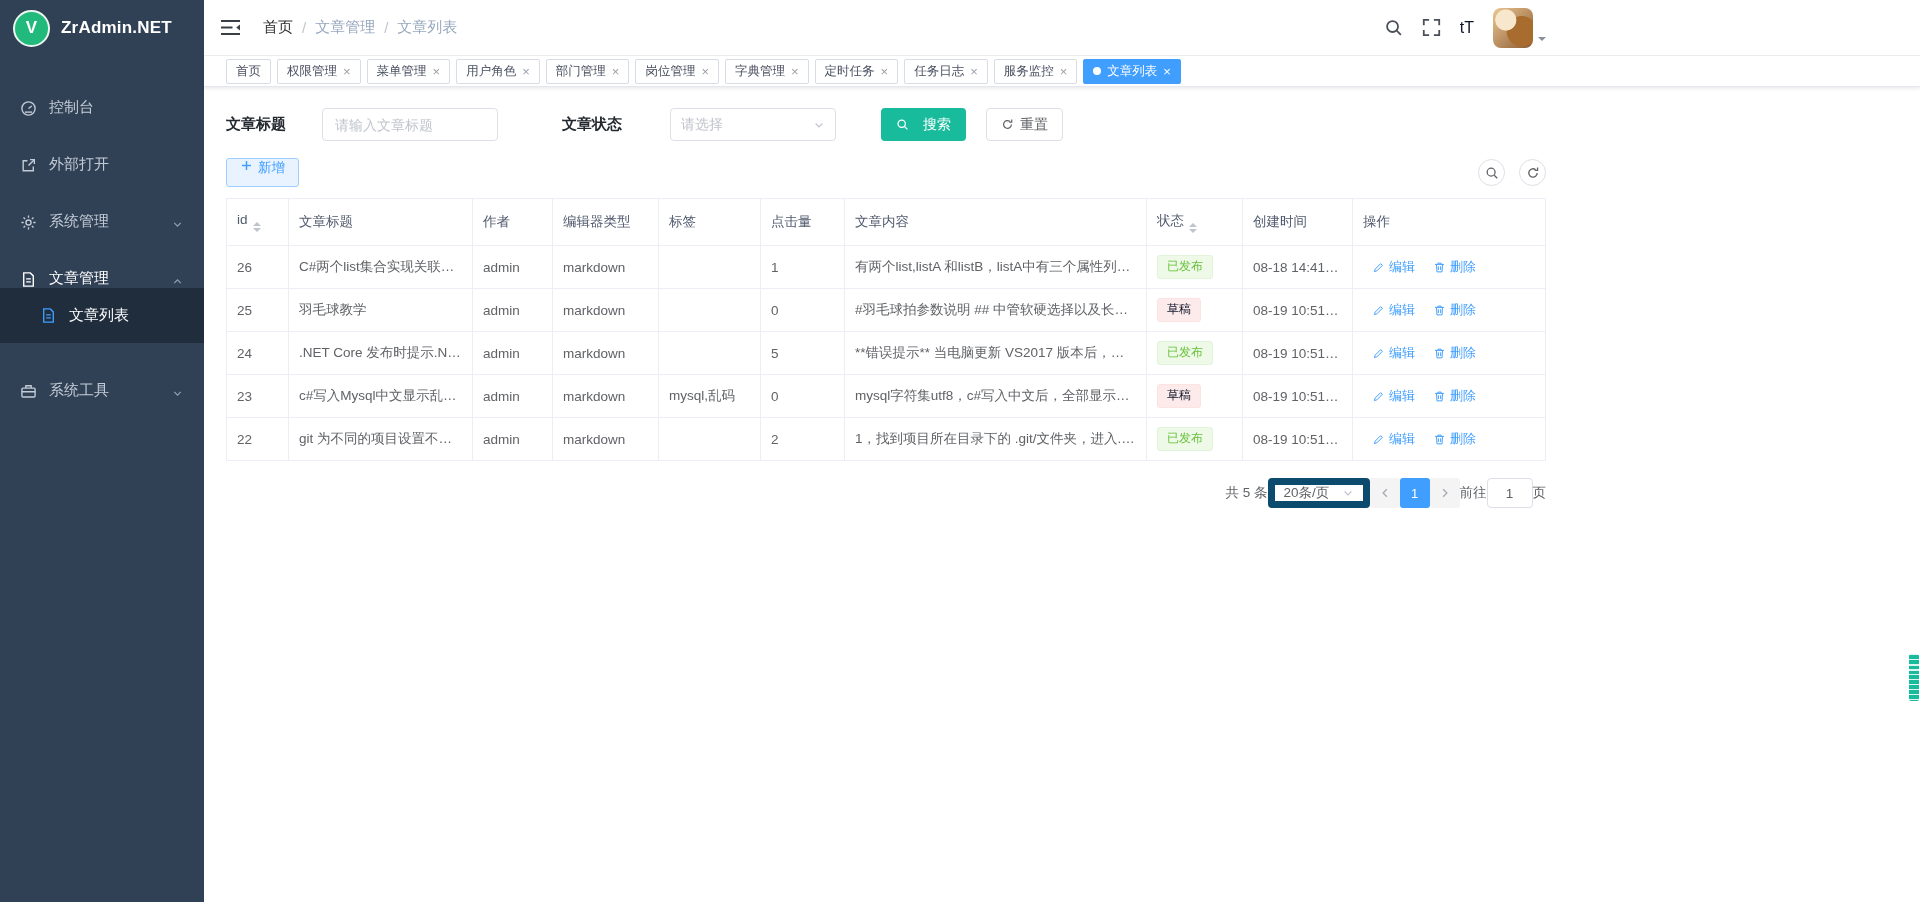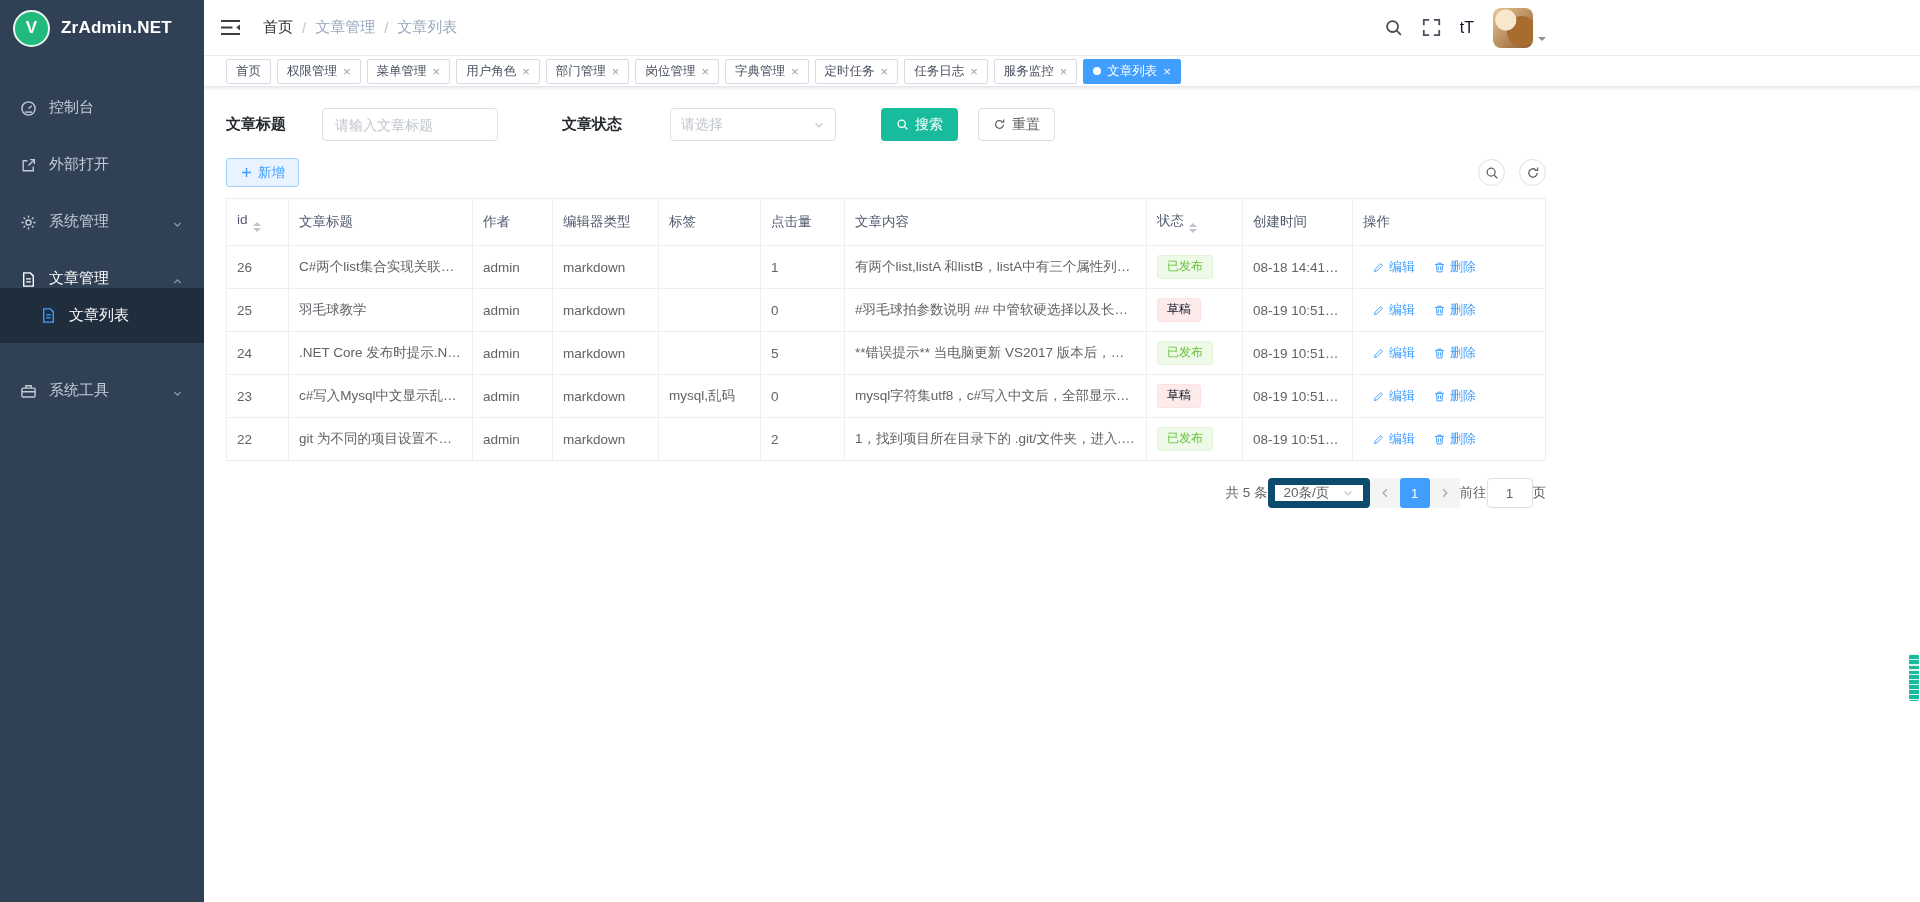--- a/index.html
+++ b/index.html
@@ -47,26 +47,26 @@
 .content{flex:1;padding:21px 374px 0 22px}
 .filter-row{display:flex;align-items:center;margin-bottom:17px}
 .filter-label{font-size:15px;font-weight:bold;color:#23282e}
 .lbl1{margin-right:36px}
 .lbl2{margin-left:64px;margin-right:48px}
 .input{width:176px;height:33px;border:1px solid #dcdfe6;border-radius:4px;padding:9px 12px;color:#606266;font-size:14px;outline:none}
 .input::placeholder{color:#c0c4cc}
 .select{width:166px;height:33px;border:1px solid #dcdfe6;border-radius:4px;display:flex;align-items:center;justify-content:space-between;padding:0 10px;color:#c0c4cc;cursor:pointer;background:#fff}
 .sel-caret{color:#c0c4cc;display:flex}
 .sel-caret svg{width:12px;height:12px}
-.btn-search{height:33px;padding:0 15px;background:#18bc9c;color:#fff;border:none;border-radius:4px;display:inline-flex;align-items:center;gap:6px;font-size:14px;margin-left:45px;cursor:pointer}
+.btn-search{height:33px;padding:0 15px;background:#18bc9c;color:#fff;border:none;border-radius:4px;display:inline-flex;align-items:center;gap:14px;font-size:14px;margin-left:45px;cursor:pointer}
 .btn-reset{height:33px;padding:0 14px;background:#fff;color:#606266;border:1px solid #dcdfe6;border-radius:4px;display:inline-flex;align-items:center;gap:6px;font-size:14px;margin-left:20px;cursor:pointer}
 .bi{display:flex}
 .bi svg{width:13px;height:13px}
 .toolbar-row{display:flex;align-items:center;margin-bottom:11px}
-.btn-add{height:29px;padding:0 13px;background:#e8f3ff;border:1px solid #a0cfff;color:#409eff;border-radius:3px;display:inline-flex;align-items:center;gap:5px;font-size:13.5px;cursor:pointer}
+.btn-add{height:29px;padding:0 13px;background:#e8f3ff;border:1px solid #a0cfff;color:#409eff;border-radius:3px;display:inline-flex;gap:5px;font-size:13.5px;cursor:pointer}
 .toolbar-right{margin-left:auto;display:flex;align-items:center;gap:14px;color:#606266}
 .circle-btn{width:27px;height:27px;border-radius:50%;border:1px solid #dcdfe6;display:flex;align-items:center;justify-content:center;cursor:pointer;background:#fff}
 .circle-btn svg{width:14px;height:14px}
 
 table{width:100%;border-collapse:collapse;table-layout:fixed;font-size:13.5px;color:#606266}
 th,td{border:1px solid #ebeef5;padding:0 10px;height:43px;white-space:nowrap;overflow:hidden;text-overflow:ellipsis;text-align:left}
 th{height:47px;color:#515a6e;font-weight:normal}
 .al-center{}
 .sort{display:inline-flex;flex-direction:column;margin-left:5px;vertical-align:-2px;cursor:pointer}
 .sort i{display:block;width:0;height:0;border-left:4px solid transparent;border-right:4px solid transparent}

